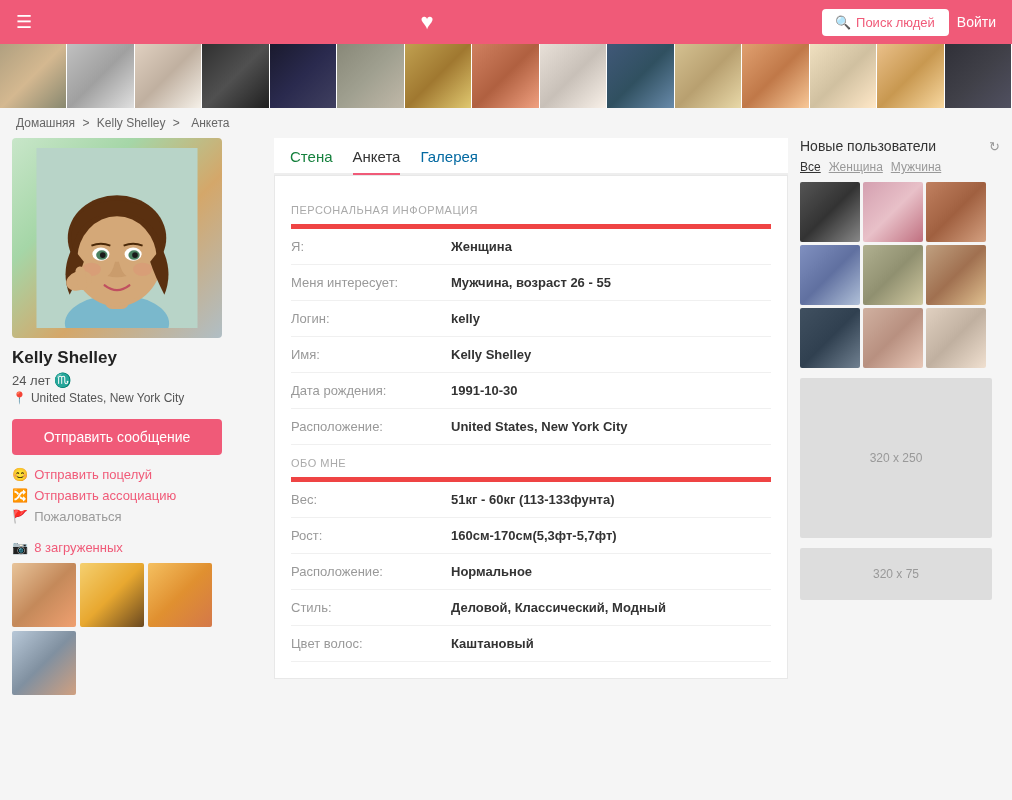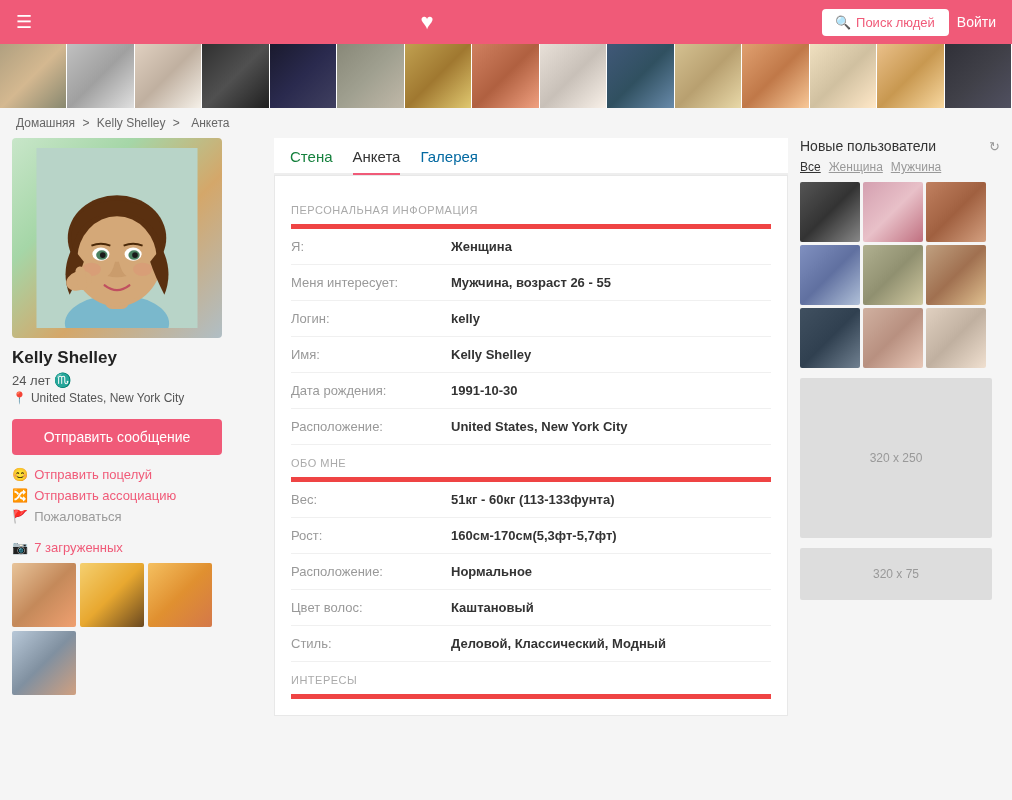--- a/index.html
+++ b/index.html
@@ -413,21 +413,21 @@
       </a>
       <a class="action-link report-link">
         <span>🚩</span>
         <span>Пожаловаться</span>
       </a>
     </div>
 
     <div class="photos-section">
       <div class="photos-header">
         <span class="camera-icon">📷</span>
-        <span class="photo-count">7 загруженных</span>
+        <span class="photo-count">8 загруженных</span>
       </div>
       <div class="photos-grid">
         <div class="photo-thumb photo-thumb-1"></div>
         <div class="photo-thumb photo-thumb-2"></div>
         <div class="photo-thumb photo-thumb-3"></div>
         <div class="photo-thumb photo-thumb-4"></div>
       </div>
     </div>
   </div>
 
@@ -476,29 +476,28 @@
       </div>
       <div class="info-row">
         <div class="info-label">Рост:</div>
         <div class="info-value">160см-170см(5,3фт-5,7фт)</div>
       </div>
       <div class="info-row">
         <div class="info-label">Расположение:</div>
         <div class="info-value">Нормальное</div>
       </div>
       <div class="info-row">
+        <div class="info-label">Стиль:</div>
+        <div class="info-value">Деловой, Классический, Модный</div>
+      </div>
+      <div class="info-row">
         <div class="info-label">Цвет волос:</div>
         <div class="info-value">Каштановый</div>
       </div>
-      <div class="info-row">
-        <div class="info-label">Стиль:</div>
-        <div class="info-value">Деловой, Классический, Модный</div>
-      </div>
-
-      <div class="section-title">ИНТЕРЕСЫ</div>
+
     </div>
   </div>
 
   <div class="right-sidebar">
     <div class="new-users-header">
       <span class="new-users-title">Новые пользователи</span>
       <span class="refresh-icon">↻</span>
     </div>
 
     <div class="filter-links">

